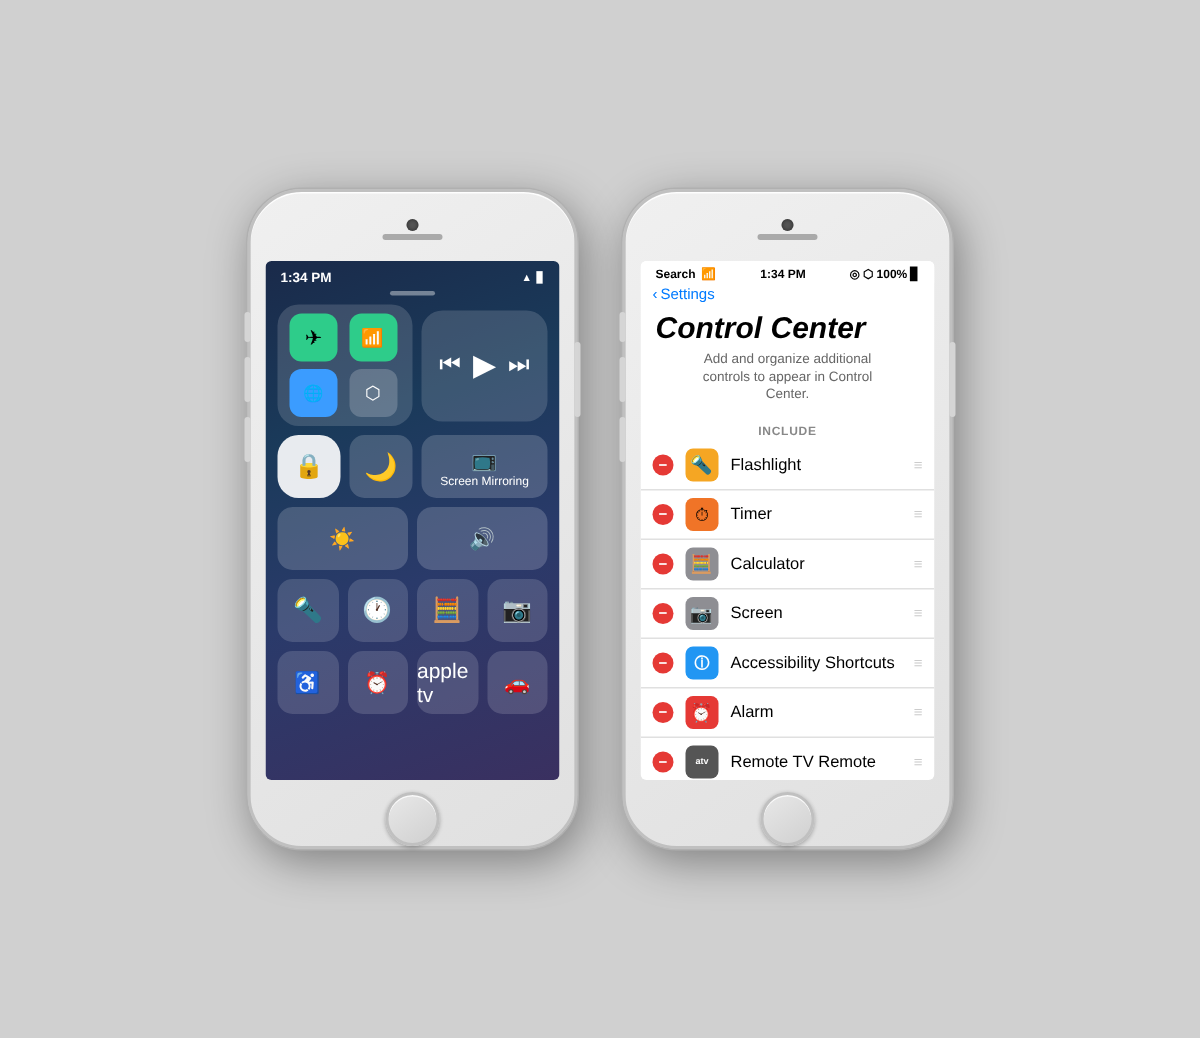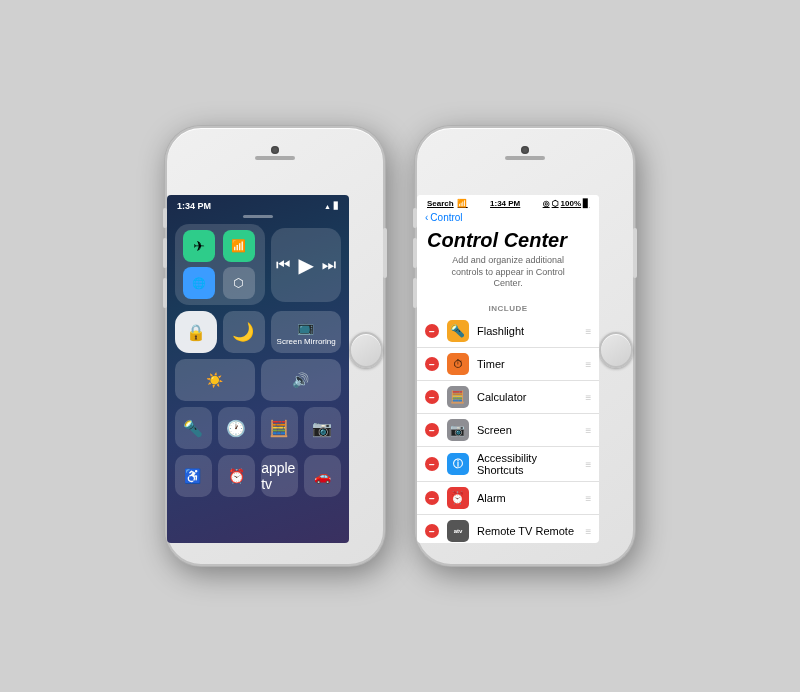--- a/index.html
+++ b/index.html
@@ -24,20 +24,21 @@
       height: 440px;
       background: linear-gradient(145deg, #f0f0f0, #e0e0e0);
       border-radius: 36px;
       border: 2px solid #c0c0c0;
       box-shadow: 
         0 0 0 1px #b0b0b0,
         4px 8px 30px rgba(0,0,0,0.4),
         inset 0 1px 0 rgba(255,255,255,0.9);
       position: relative;
       display: flex;
+      flex-direction: column;
       align-items: center;
     }
     .phone-inner {
       width: 196px;
       height: 348px;
       margin-top: 46px;
       border-radius: 4px;
       overflow: hidden;
       position: relative;
     }
@@ -277,21 +278,20 @@
     }
     .settings-status-bar {
       background: #fff;
       display: flex;
       justify-content: space-between;
       align-items: center;
       padding: 4px 10px 2px;
       font-size: 8px;
       font-weight: 600;
       flex-shrink: 0;
-      text-decoration: underline;
     }
     .status-left { display: flex; align-items: center; gap: 4px; }
     .status-right { display: flex; align-items: center; gap: 2px; }
     .settings-nav {
       padding: 2px 8px 4px;
       flex-shrink: 0;
     }
     .settings-back {
       color: #007aff;
       font-size: 10px;
@@ -500,21 +500,21 @@
             <span>◎</span>
             <span>⬡</span>
             <span>100%</span>
             <span>▊</span>
           </div>
         </div>
 
         <div class="settings-nav">
           <div class="settings-back">
             <span>‹</span>
-            <span>Control</span>
+            <span>Settings</span>
           </div>
         </div>
 
         <div class="settings-title-area">
           <div class="settings-title">Control Center</div>
           <div class="settings-subtitle">Add and organize additional controls to appear in Control Center.</div>
         </div>
 
         <div class="settings-section-header">INCLUDE</div>
 

